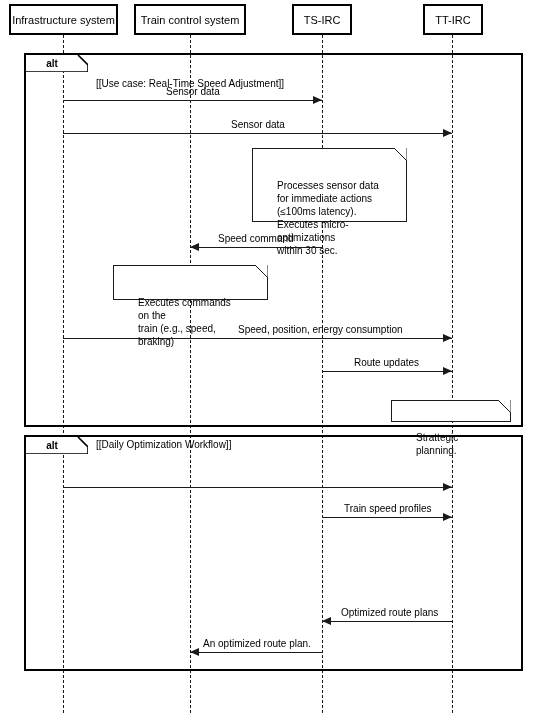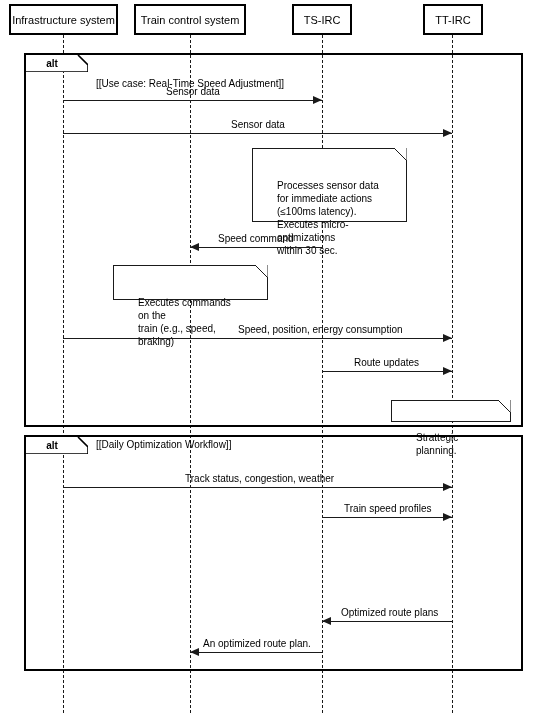--- a/index.html
+++ b/index.html
@@ -223,23 +223,20 @@
     <div class="frag-tab" style="border:none; background:transparent; width:52px;">
       <span>alt</span>
     </div>
     <div class="frag-label" style="left:70px;">
       <span>[[Daily Optimization Workflow]]</span>
     </div>
   </div>
 
   <div class="msg" style="left:63px; top:487px; width:389px;"></div>
   <div class="arrowhead right" style="left:443px; top:483px;"></div>
-  <div class="msg-label" style="left:185px; top:473px;">
-    <span>Track status, congestion, weather</span>
-  </div>
 
   <div class="msg" style="left:322px; top:517px; width:130px;"></div>
   <div class="arrowhead right" style="left:443px; top:513px;"></div>
   <div class="msg-label" style="left:344px; top:503px;">
     <span>Train speed profiles</span>
   </div>
 
 
   <div class="msg" style="left:322px; top:621px; width:130px;"></div>
   <div class="arrowhead left" style="left:322px; top:617px;"></div>

